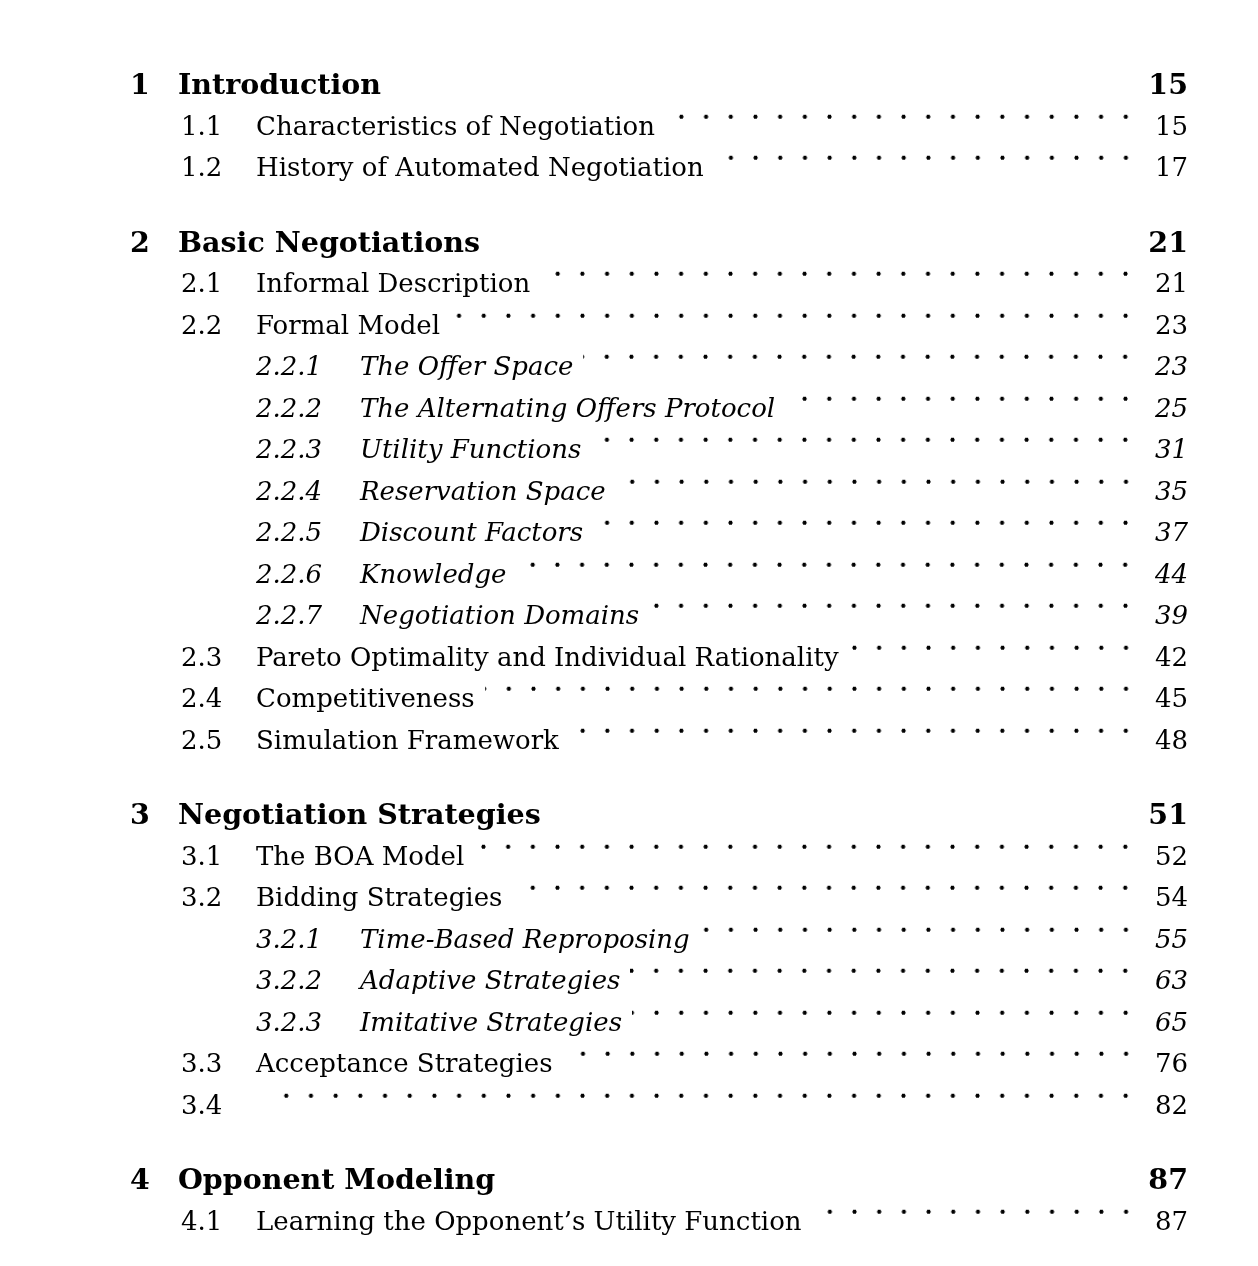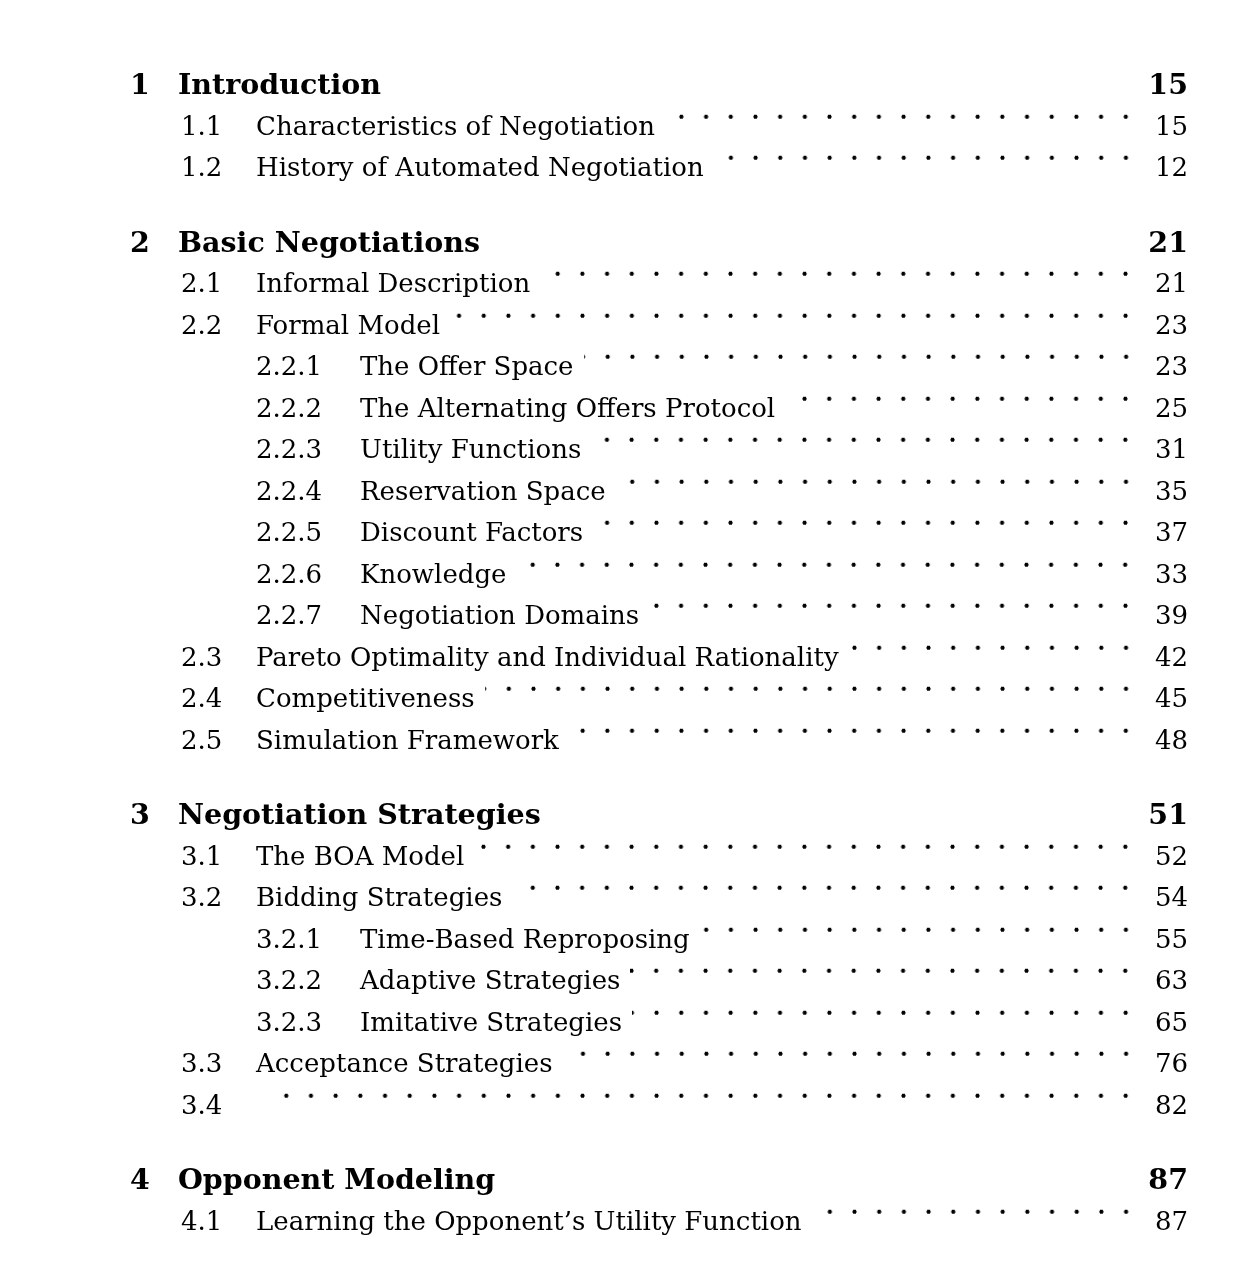--- a/index.html
+++ b/index.html
@@ -57,21 +57,21 @@
     margin-top: 33px;
   }
   .toc-row.level-0:first-child {
     margin-top: 0;
   }
   .toc-row.level-0 .num { width: 48px; }
   
   .toc-row.level-1 { padding-left: 51px; }
   .toc-row.level-1 .num { width: 75px; }
   
-  .toc-row.level-2 { padding-left: 126px; }
+  .toc-row.level-2 { padding-left: 126px; font-style: italic; }
   .toc-row.level-2 .num { width: 104px; }
 </style>
 </head>
 <body>
 
 <div class="page">
   <div id="toc">
       <div class="toc-row level-0">
         <span class="num">1</span>
         <span class="title">Introduction</span>
@@ -81,21 +81,21 @@
       <div class="toc-row level-1">
         <span class="num">1.1</span>
         <span class="title">Characteristics of Negotiation</span>
         <span class="leader"></span>
         <span class="page-num">15</span>
       </div>
       <div class="toc-row level-1">
         <span class="num">1.2</span>
         <span class="title">History of Automated Negotiation</span>
         <span class="leader"></span>
-        <span class="page-num">12</span>
+        <span class="page-num">17</span>
       </div>
       <div class="toc-row level-0">
         <span class="num">2</span>
         <span class="title">Basic Negotiations</span>
         <span class="spacer"></span>
         <span class="page-num">21</span>
       </div>
       <div class="toc-row level-1">
         <span class="num">2.1</span>
         <span class="title">Informal Description</span>
@@ -135,21 +135,21 @@
       <div class="toc-row level-2">
         <span class="num">2.2.5</span>
         <span class="title">Discount Factors</span>
         <span class="leader"></span>
         <span class="page-num">37</span>
       </div>
       <div class="toc-row level-2">
         <span class="num">2.2.6</span>
         <span class="title">Knowledge</span>
         <span class="leader"></span>
-        <span class="page-num">33</span>
+        <span class="page-num">44</span>
       </div>
       <div class="toc-row level-2">
         <span class="num">2.2.7</span>
         <span class="title">Negotiation Domains</span>
         <span class="leader"></span>
         <span class="page-num">39</span>
       </div>
       <div class="toc-row level-1">
         <span class="num">2.3</span>
         <span class="title">Pareto Optimality and Individual Rationality</span>

